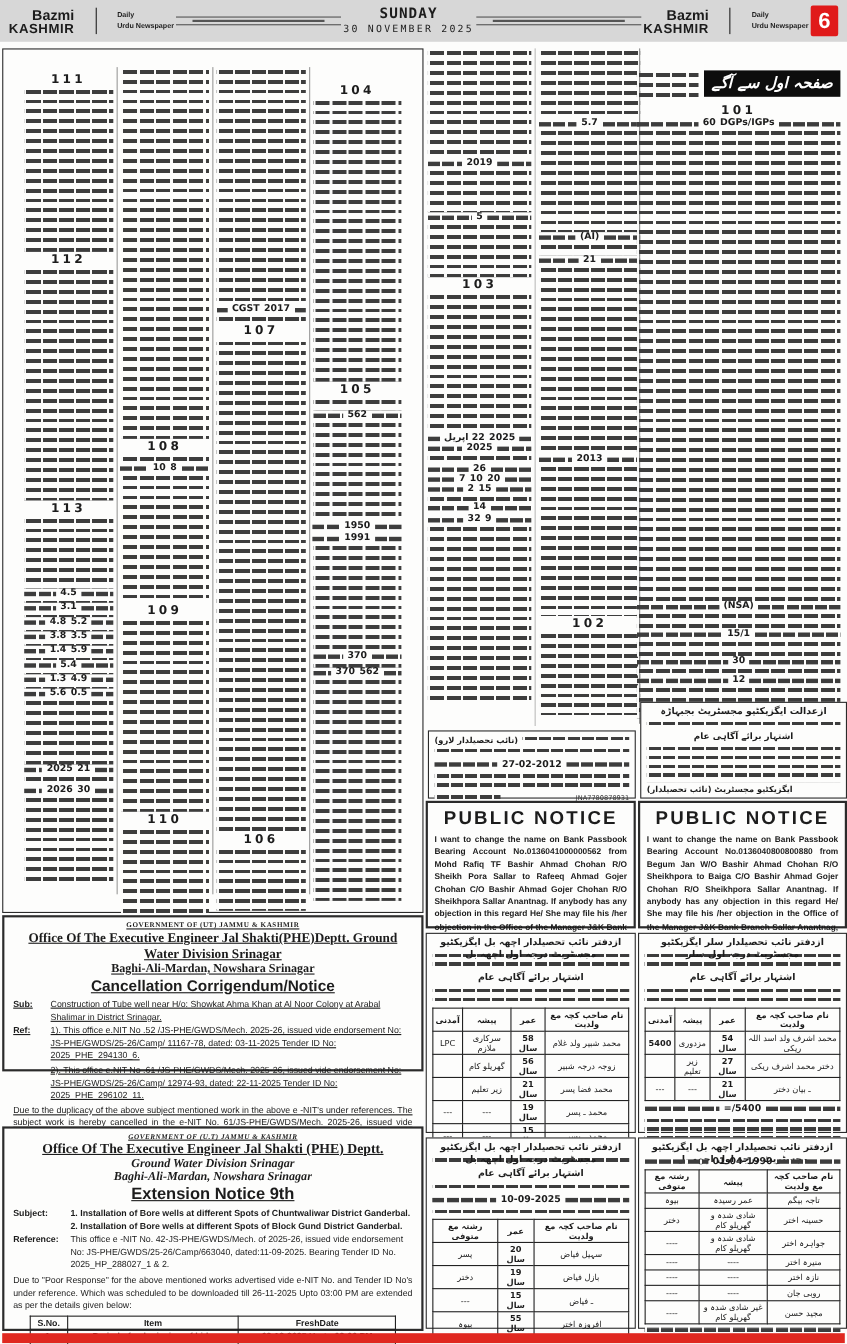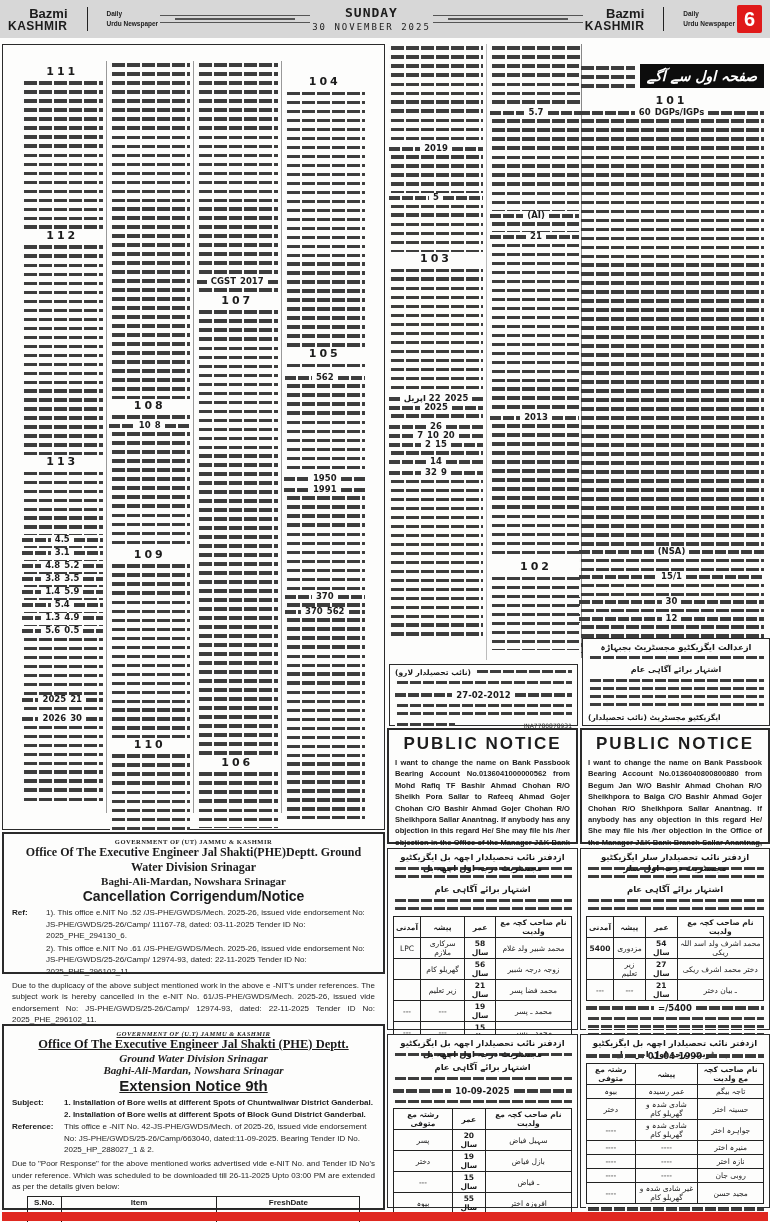--- a/index.html
+++ b/index.html
@@ -566,25 +566,29 @@
             <td>مجید حسن</td>
             <td>غیر شادی شدہ و گھریلو کام</td>
             <td>----</td>
           </tr>
         </tbody>
     </table>
     <div class="sim8" style="height:17px;margin:2px 0;"></div>
 
   </div>
 
-  <div class="abs box gnotice" style="left:2px;top:832px;width:383px;height:142px;border-width:2px;">
+  <div class="abs box gnotice" style="left:2px;top:832px;width:383px;height:142px;border-width:2px;text-decoration:underline;">
     <div class="gv">GOVERNMENT OF (UT) JAMMU &amp; KASHMIR</div>
     <div class="of">Office Of The Executive Engineer Jal Shakti(PHE)Deptt. Ground Water Division Srinagar</div>
     <div class="ad">Baghi-Ali-Mardan, Nowshara Srinagar</div>
     <div class="ti">Cancellation Corrigendum/Notice</div>
+    <div class="row">
+        <span class="lab">Sub:</span>
+        <span>Construction of Tube well near H/o: Showkat Ahma Khan at Al Noor Colony at Arabal Shalimar in District Srinagar.</span>
+      </div>
     <div class="row">
         <span class="lab">Ref:</span>
         <span>1). This office e.NIT No .52 /JS-PHE/GWDS/Mech. 2025-26, issued vide endorsement No: JS-PHE/GWDS/25-26/Camp/ 11167-78, dated: 03-11-2025 Tender ID No: 2025_PHE_294130_6.</span>
       </div>
     <div class="row">
         <span class="lab"></span>
         <span>2). This office e.NIT No .61 /JS-PHE/GWDS/Mech. 2025-26, issued vide endorsement No: JS-PHE/GWDS/25-26/Camp/ 12974-93, dated: 22-11-2025 Tender ID No: 2025_PHE_296102_11.</span>
       </div>
     <div class="bod">Due to the duplicacy of the above subject mentioned work in the above e -NIT's under references. The subject work is hereby cancelled in the e-NIT No. 61/JS-PHE/GWDS/Mech. 2025-26, issued vide endorsement No: JS-PHE/GWDS/25-26/Camp/ 12974-93, dated: 22-11-2025 Tender ID No: 2025_PHE_296102_11.</div>
     <div class="foot">

